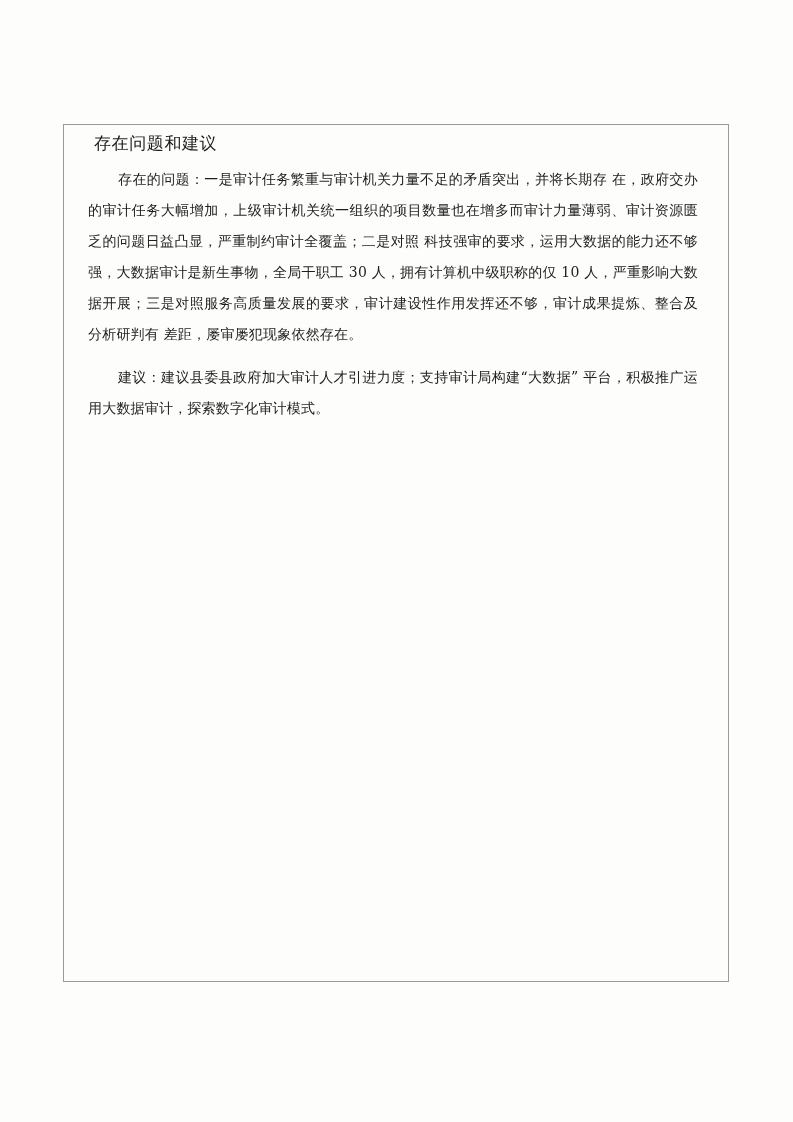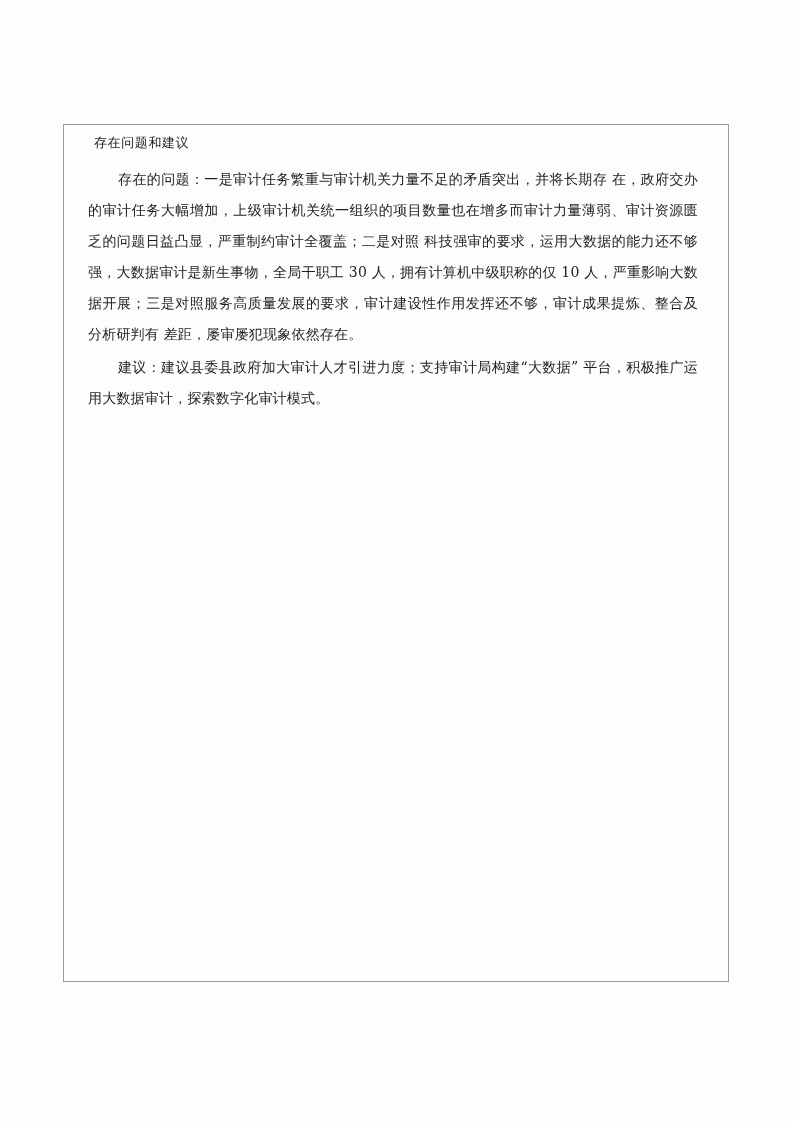--- a/index.html
+++ b/index.html
@@ -37,21 +37,21 @@
 
   .doc-body {
     position: absolute;
     left: 88px;
     top: 128px;
     width: 620px;
     box-sizing: border-box;
   }
 
   .heading {
-    font-size: 13px;
+    font-size: 17px;
     line-height: 30px;
     letter-spacing: 0.6px;
     color: #1b1b1b;
     margin: 0 0 6px 0;
     padding-left: 6px;
     white-space: nowrap;
   }
 
   .para {
     font-size: 14px;
@@ -59,21 +59,21 @@
     letter-spacing: 0.2px;
     text-align: justify;
     text-justify: inter-ideograph;
     margin: 0 0 2px 0;
     text-indent: 30px;
     color: #1e1e1e;
     width: 610px;
   }
 
   .para + .para {
-    margin-top: 2px;
+    margin-top: 12px;
   }
 
   
   .doc-body, .heading, .para {
     -webkit-font-smoothing: antialiased;
   }
 </style>
 </head>
 <body>
 

